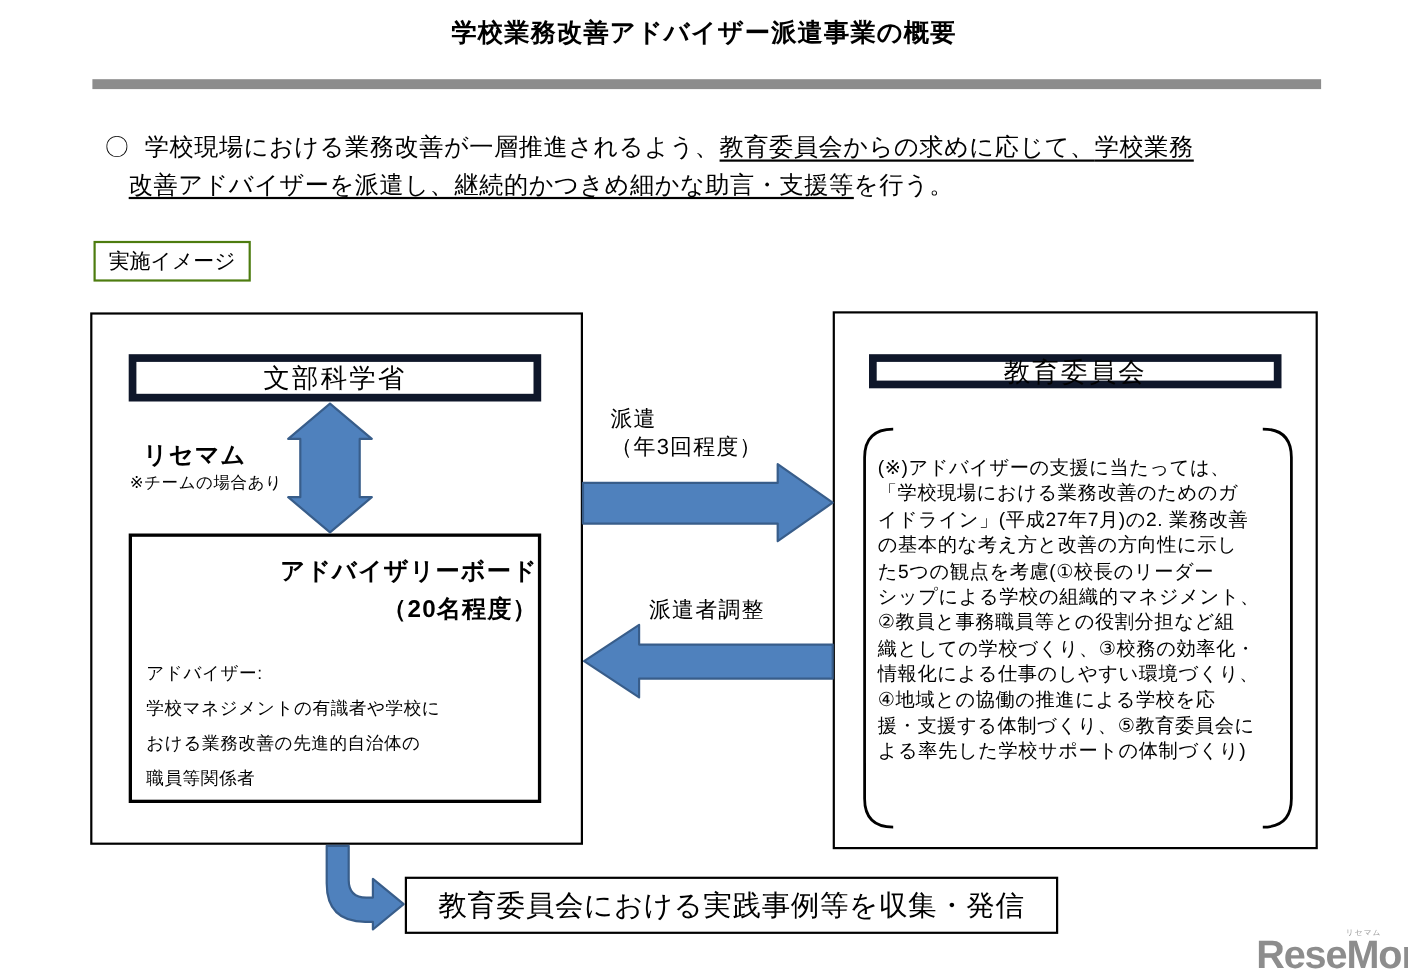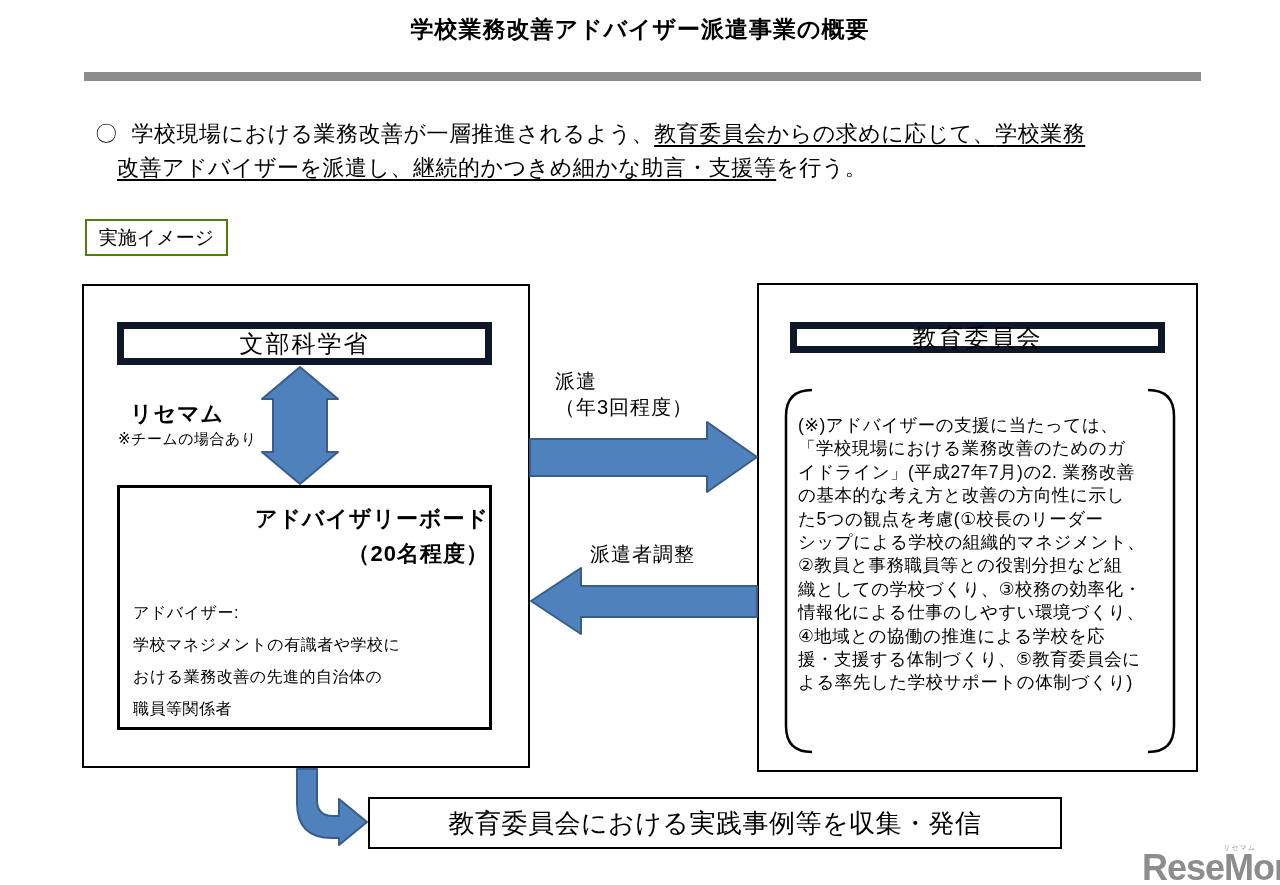--- a/index.html
+++ b/index.html
@@ -52,21 +52,21 @@
 
   
   .dispatch-label{left:555px;top:368px;width:175px;font-size:20px;line-height:26px;letter-spacing:1px;}
   .request-label{left:555px;top:541px;width:175px;text-align:center;font-size:20px;letter-spacing:1px;}
 
   
   .note-text{left:798px;top:414px;width:370px;font-size:17.5px;line-height:23.4px;letter-spacing:.5px;}
 
   
   .bottom-box{
-    left:368px;top:797px;width:694px;height:52px;border:2px solid #000;box-sizing:border-box;
+    left:368px;top:797px;width:594px;height:52px;border:2px solid #000;box-sizing:border-box;
     display:flex;align-items:center;justify-content:center;font-size:26px;letter-spacing:.5px;background:#fff;
   }
 
   
   .watermark{right:8px;top:847px;width:130px;height:34px;}
   .wm-logo{font-size:36px;font-weight:bold;color:#8D8D8D;letter-spacing:-1px;}
   .wm-ruby{position:absolute;top:-4px;right:16px;font-size:7px;color:#9A9A9A;letter-spacing:1px;}
 
   svg.overlay{position:absolute;left:0;top:0;pointer-events:none;}
 </style>

